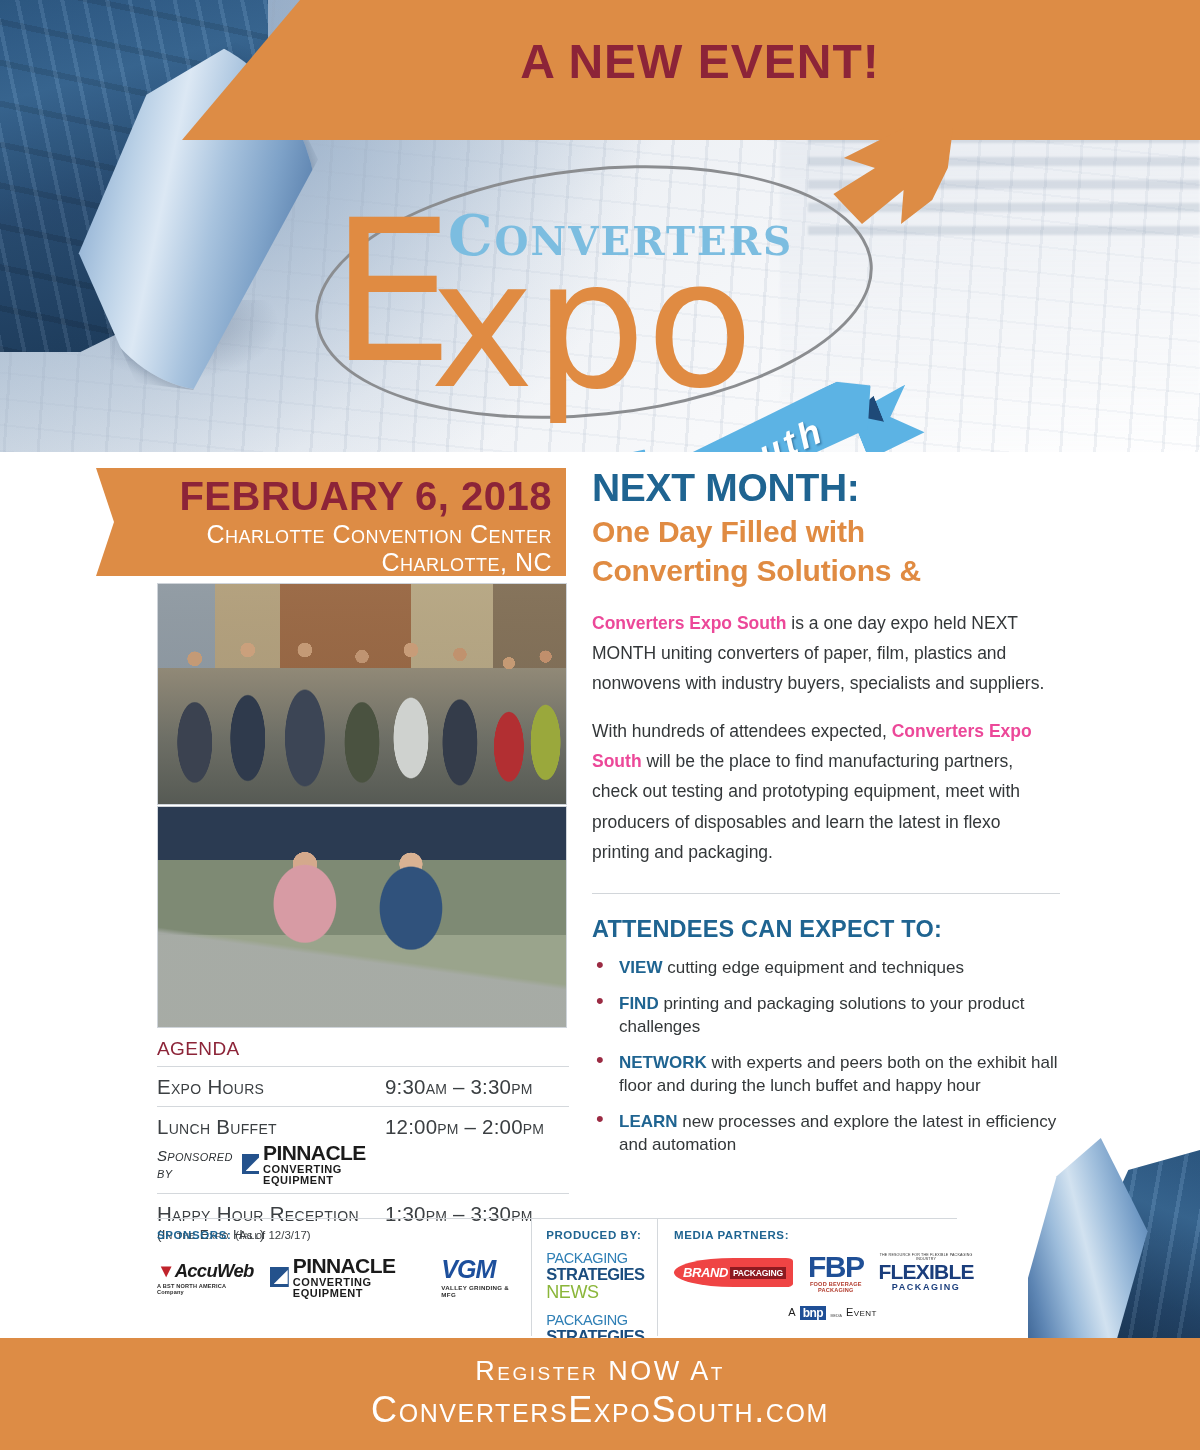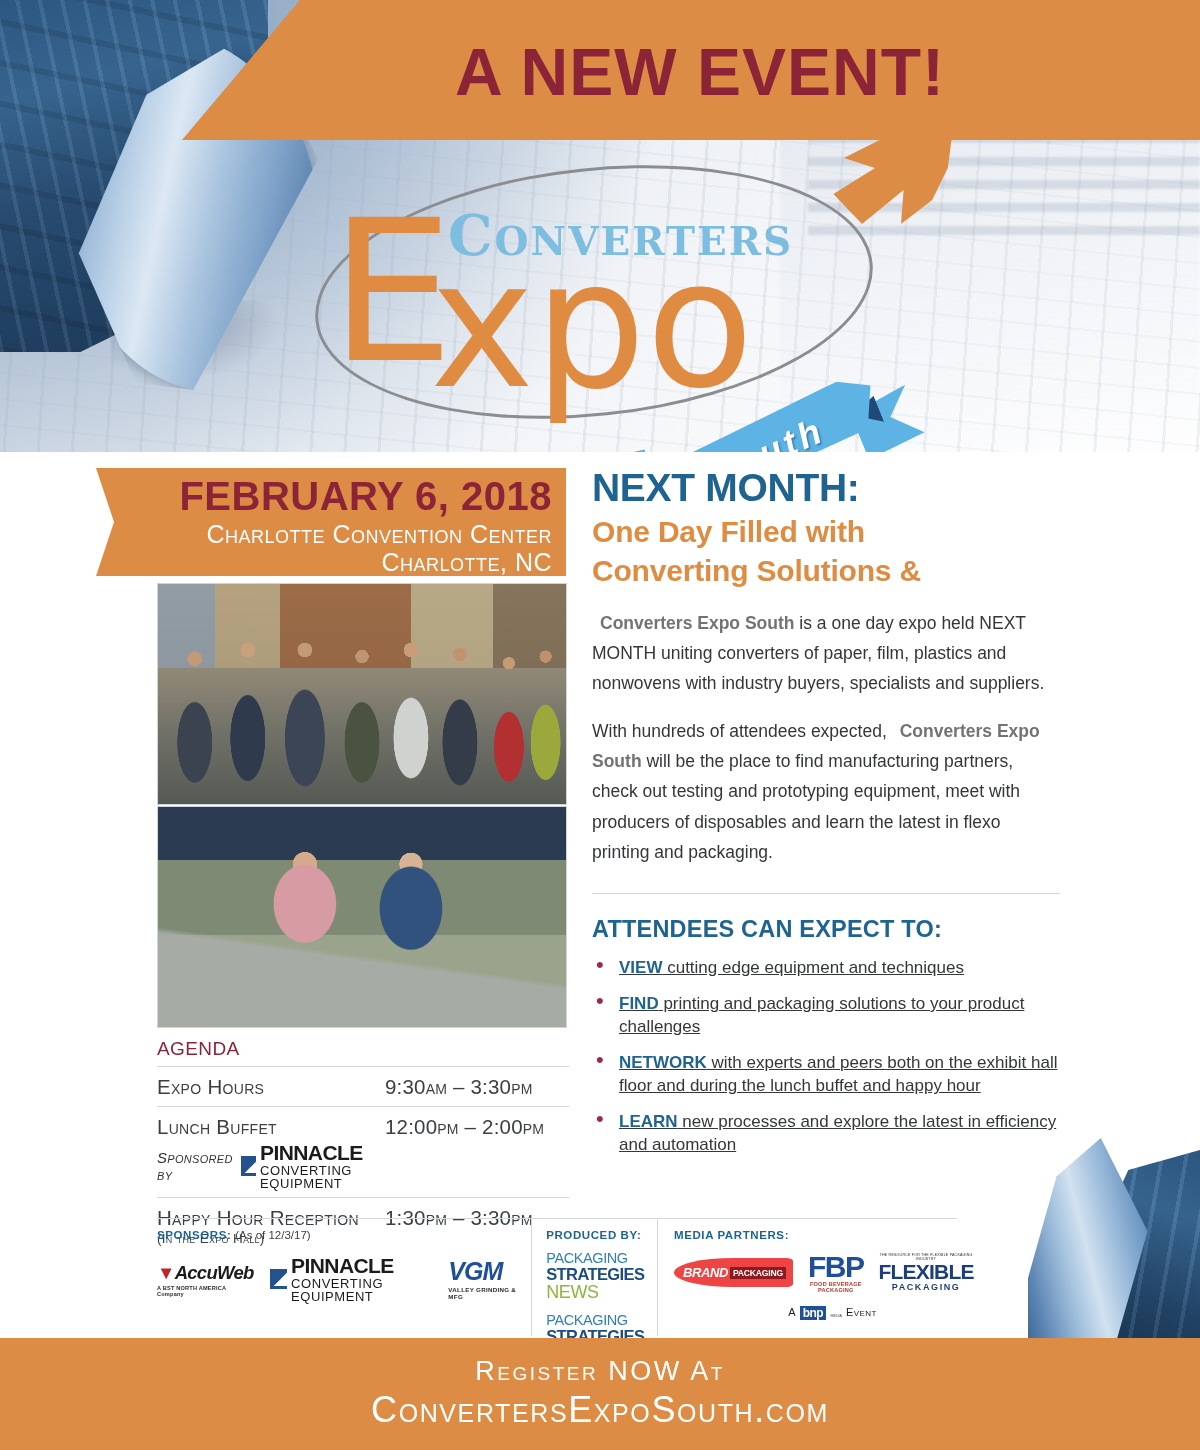--- a/index.html
+++ b/index.html
@@ -81,21 +81,21 @@
   .banner {
     position: absolute; left: 182px; top: 0;
     width: 1018px; height: 140px;
     background: #dd8c45;
     clip-path: polygon(118px 0, 1018px 0, 1018px 140px, 0 140px);
   }
   .banner-title {
     position: absolute; left: 260px; top: 34px;
     width: 880px;
     text-align: center;
-    font-size: 66px; font-weight: bold;
+    font-size: 48px; font-weight: bold;
     letter-spacing: 1px;
     color: #8c2438;
   }
   
   .arrow {
     position: absolute; left: 823px; top: 128px;
     width: 130px; height: 100px;
     background: #dd8c45;
     clip-path: polygon(62% 0, 100% 0, 96% 40%, 84% 72%, 60% 96%,
                        62% 62%, 30% 96%, 8% 66%, 40% 40%, 16% 30%);
@@ -272,31 +272,31 @@
   .right-col { position: absolute; left: 592px; top: 466px; width: 468px; }
   .kicker { font-size: 39px; font-weight: bold; color: #1f6491; letter-spacing: -.3px; }
   .sub-head {
     font-size: 30px; font-weight: bold; color: #e08b42;
     line-height: 1.3; margin-top: 2px; letter-spacing: -.2px;
   }
   .body-p {
     font-size: 17.5px; color: #333739; line-height: 1.72;
     margin-top: 18px;
   }
-  .body-p b { color: #737373; margin-left: 8px; }
+  .body-p b { color: #ec4899; }
   .hr-line { border-top: 1px solid #d2d6da; margin: 26px 0 0 0; }
 
   .expect-head {
     font-size: 23.5px; font-weight: bold; color: #1f6491;
     letter-spacing: .2px; margin-top: 22px;
   }
   .blist { list-style: none; margin-top: 8px; }
   .blist li {
     position: relative; padding-left: 27px; margin-top: 13px;
-    font-size: 17px; color: #333739; line-height: 1.36; text-decoration: underline;
+    font-size: 17px; color: #333739; line-height: 1.36;
   }
   .blist li::before {
     content: "•"; position: absolute; left: 4px; top: -2px;
     color: #9b2b43; font-size: 22px; line-height: 1;
   }
   .blist b { color: #1f6491; }
 
   
   .agenda { position: absolute; left: 157px; top: 1038px; width: 412px; }
   .agenda-title {
@@ -333,21 +333,21 @@
     content: ""; position: absolute; left: 4px; top: 3px;
     width: 14px; height: 14px; background: #fff;
     clip-path: polygon(100% 0, 100% 100%, 0 100%);
   }
   .pinnacle-txt { line-height: 1; }
   .pinnacle-txt .p1 {
     display: block; font-size: 21px; font-weight: bold;
     color: #1b1b1b; letter-spacing: -.6px;
   }
   .pinnacle-txt .p2 {
-    display: block; font-size: 13px; font-weight: normal;
+    display: block; font-size: 11px; font-weight: bold;
     color: #1b1b1b; letter-spacing: .55px; margin-top: 1px;
   }
 
   
   .strip {
     position: absolute; left: 157px; top: 1218px;
     width: 800px; height: 118px;
     border-top: 1px solid #d4d8dc;
     display: flex;
   }

